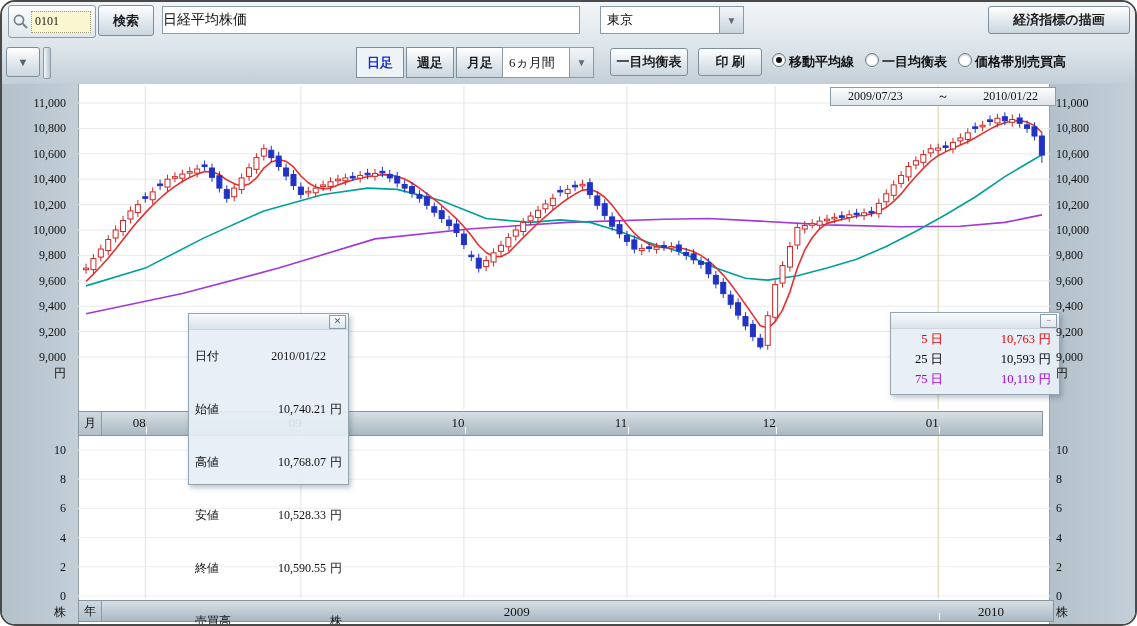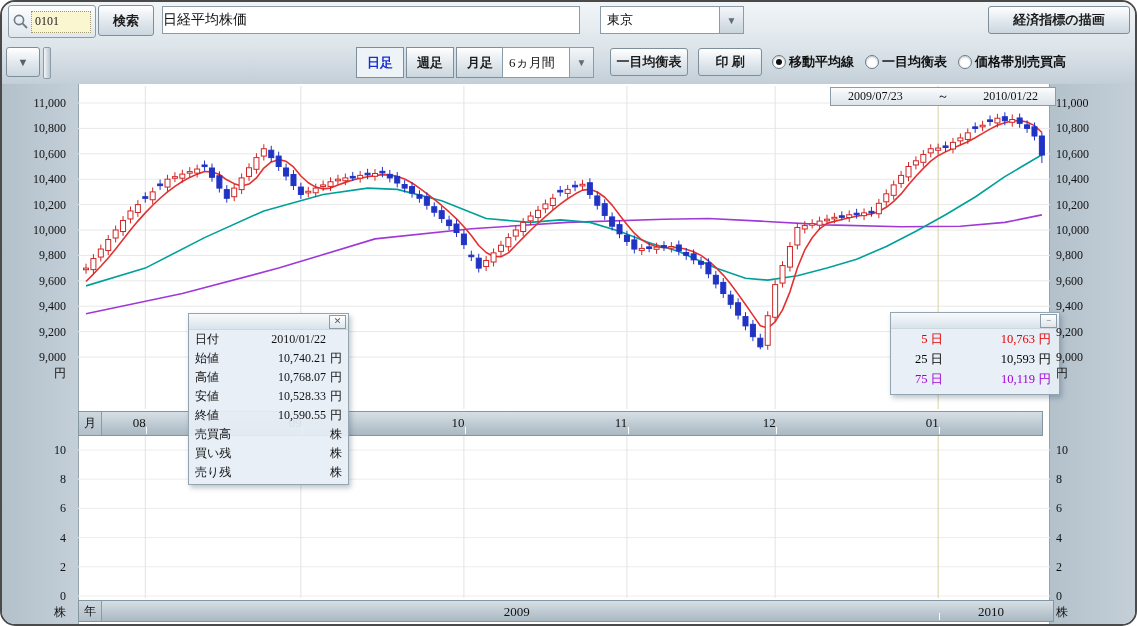--- a/index.html
+++ b/index.html
@@ -24,21 +24,21 @@
          border-left:1px solid #8b9ca8;color:#5f6f7a;font-size:10px;display:flex;align-items:center;
          justify-content:center;cursor:pointer;}
   .tri{color:#55636d;font-size:11px;}
   .grip{position:absolute;left:41px;top:45px;width:6px;height:30px;
         background:linear-gradient(90deg,#f3f6f8,#b9c5ce);border:1px solid #8b9ca8;border-radius:2px;}
   .tab{width:46px;height:29px;line-height:29px;text-align:center;font-size:13px;font-weight:bold;
        border:1px solid #7e8f9b;cursor:pointer;background:linear-gradient(#ffffff,#e3eaef 50%,#cbd6de);color:#1c1c1c;margin-left:2px;}
   .tab.sel{background:#eef3f7;color:#1630d2;}
   #tabs{position:absolute;left:352px;top:45px;display:flex;}
   .radio-group{position:absolute;left:770px;top:45px;height:29px;display:flex;align-items:center;gap:11px;}
-  .radio{display:flex;align-items:center;gap:3px;font-size:13px;font-weight:bold;color:#111;cursor:pointer;}
+  .radio{display:flex;gap:3px;font-size:13px;font-weight:bold;color:#111;cursor:pointer;}
   .rdot{width:12px;height:12px;border-radius:50%;background:#fff;border:1px solid #6b7b86;
         display:inline-flex;align-items:center;justify-content:center;box-shadow:inset 0 1px 2px rgba(0,0,0,.25);}
   .rdot i{width:6px;height:6px;border-radius:50%;background:#111;display:none;}
   .radio.sel .rdot i{display:block;}
   
   .strip{position:absolute;top:82px;bottom:0;background:linear-gradient(90deg,#b3c1cb,#c4cfd8);}
   .strip.l{left:0;width:76px;border-right:1px solid #96a4af;}
   .strip.r{right:0;width:85px;border-left:1px solid #96a4af;}
   .plotwrap{position:absolute;left:77px;top:82px;width:971px;bottom:0;background:#fff;}
   .ticklab{position:absolute;font-size:12px;color:#111;line-height:14px;}
@@ -57,21 +57,21 @@
              background:linear-gradient(#fbfcfd,#dce4ea);border:1px solid #8b9ca8;
              display:flex;align-items:center;justify-content:space-around;font-size:12px;color:#111;}
   
   .panel{position:absolute;background:rgba(230,238,245,0.93);border:1px solid #93a5b1;
          box-shadow:2px 3px 5px rgba(50,70,90,.3);}
   .phead{height:15px;position:relative;border-bottom:1px solid rgba(147,165,177,.4);
          background:linear-gradient(rgba(255,255,255,.7),rgba(210,222,231,.7));}
   .pbtn{position:absolute;right:2px;top:1px;width:15px;height:12px;background:linear-gradient(#fff,#dde5ea);
         border:1px solid #8b9ca8;font-size:9px;line-height:10px;text-align:center;color:#51606a;cursor:pointer;}
   #tipPanel{left:186px;top:311px;width:159px;height:170px;}
-  .trow{display:flex;align-items:center;height:19px;padding:0 6px;font-size:12px;color:#111;}
+  .trow{display:flex;align-items:center;height:19px;padding:17px 6px;font-size:12px;color:#111;}
   .trow .lb{flex:0 0 48px;}
   .trow .vl{flex:1;text-align:right;}
   .trow .un{flex:0 0 16px;text-align:right;}
   #legendPanel{left:888px;top:310px;width:168px;height:81px;}
   .lrow{display:flex;align-items:center;height:20px;padding:0 8px;font-size:12.5px;}
   .lrow .lb{flex:0 0 44px;text-align:right;}
   .lrow .vl{flex:1;text-align:right;}
   .lrow .un{flex:0 0 16px;text-align:right;}
 </style>
 </head>

